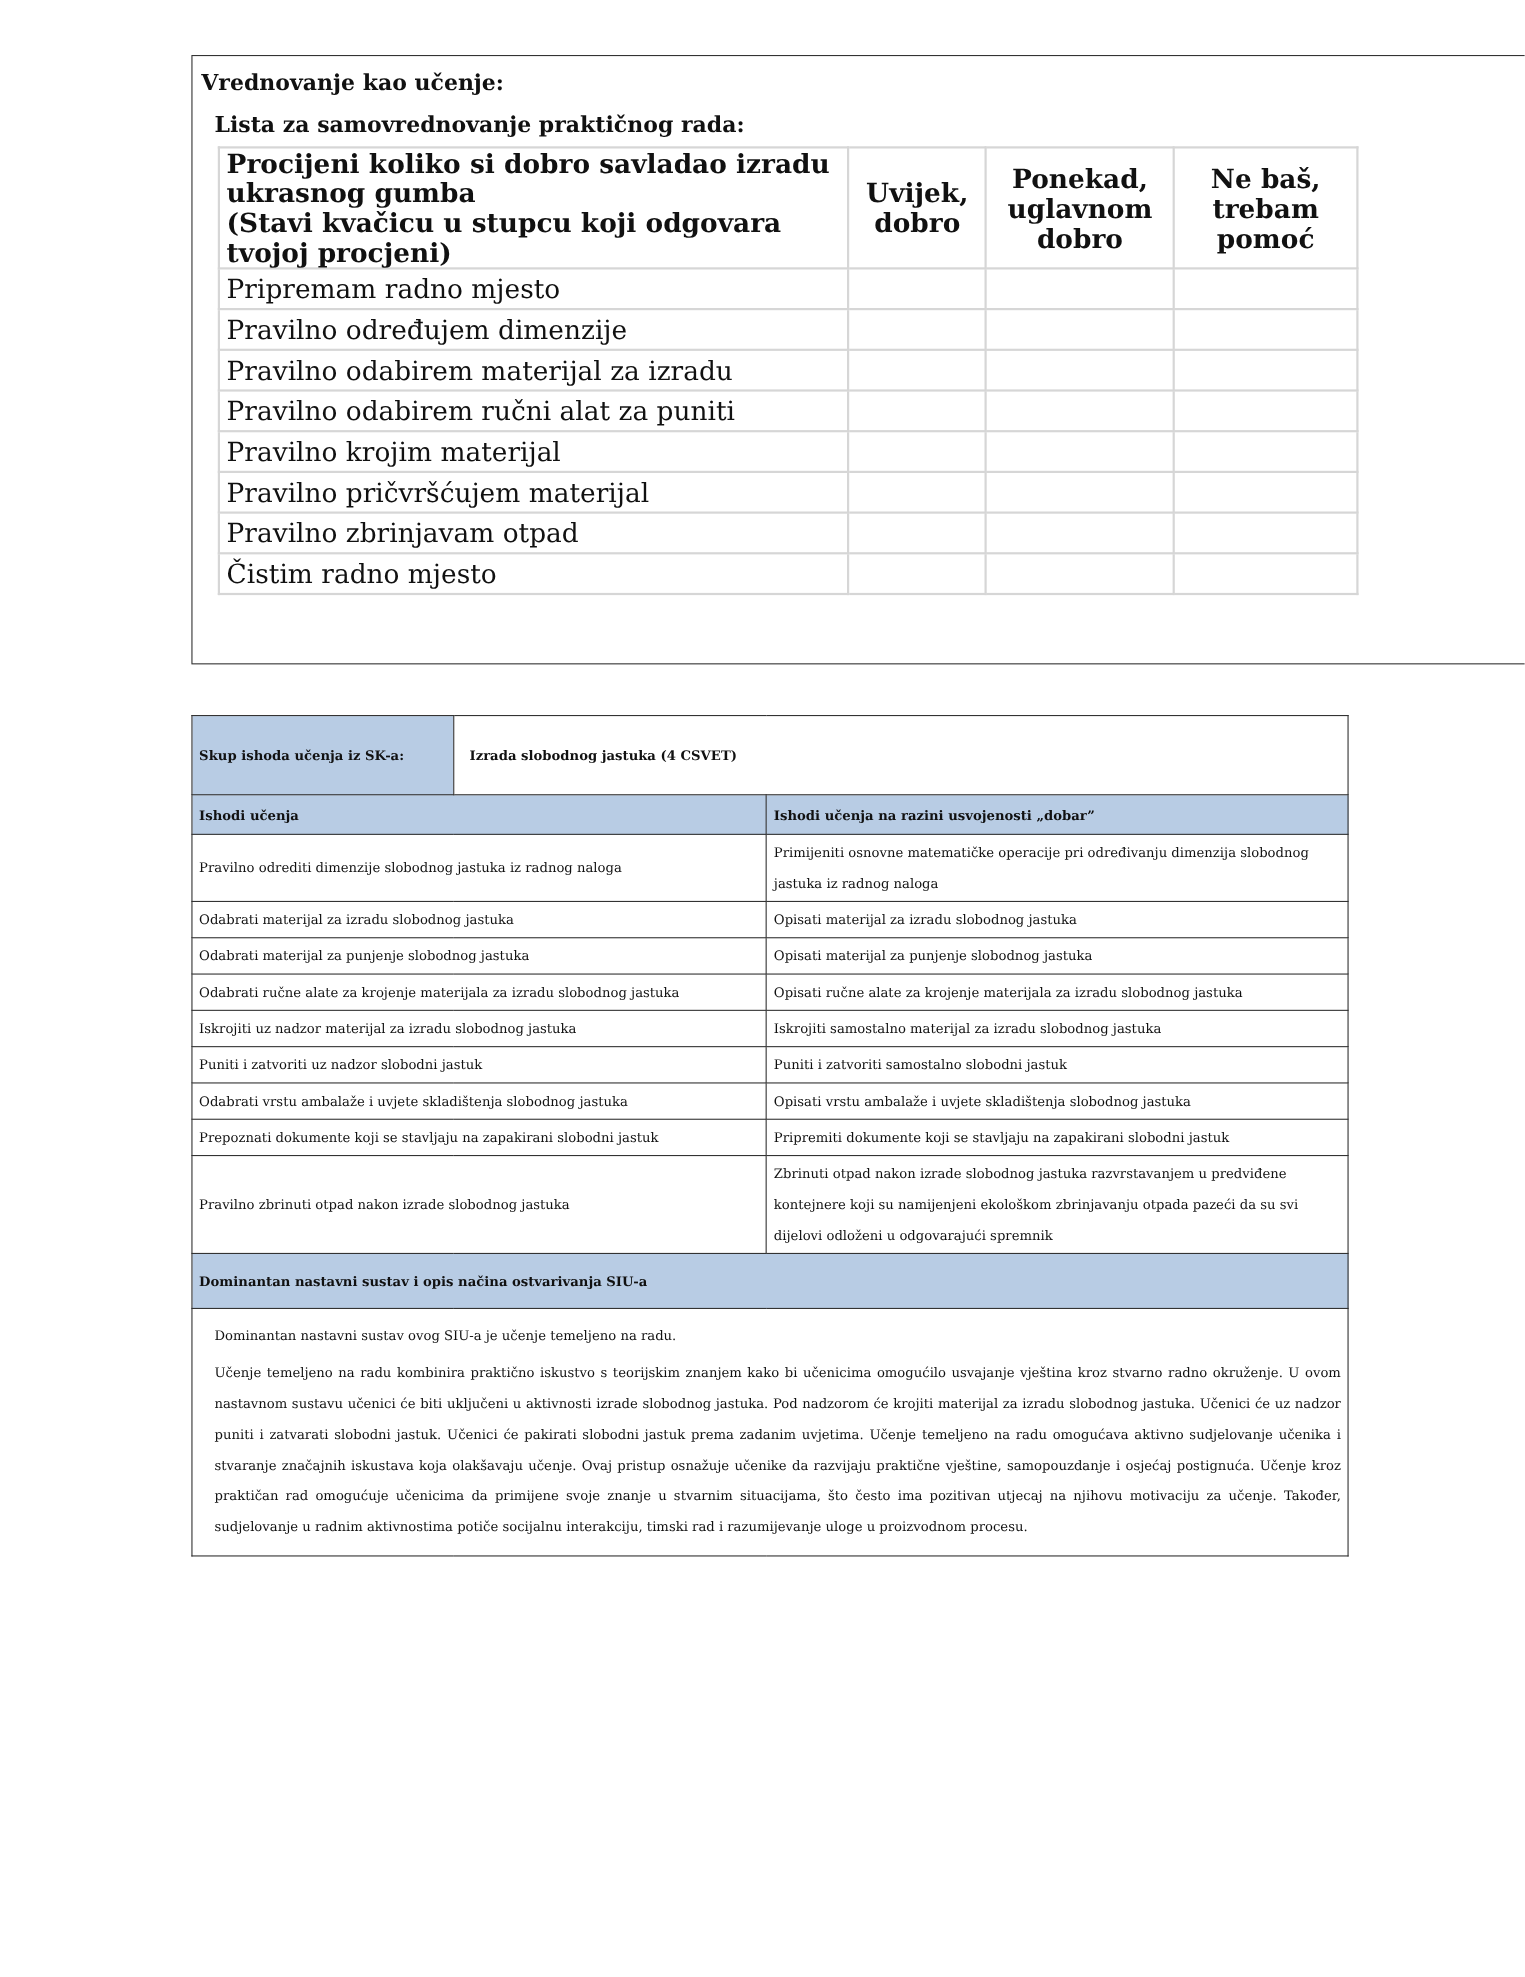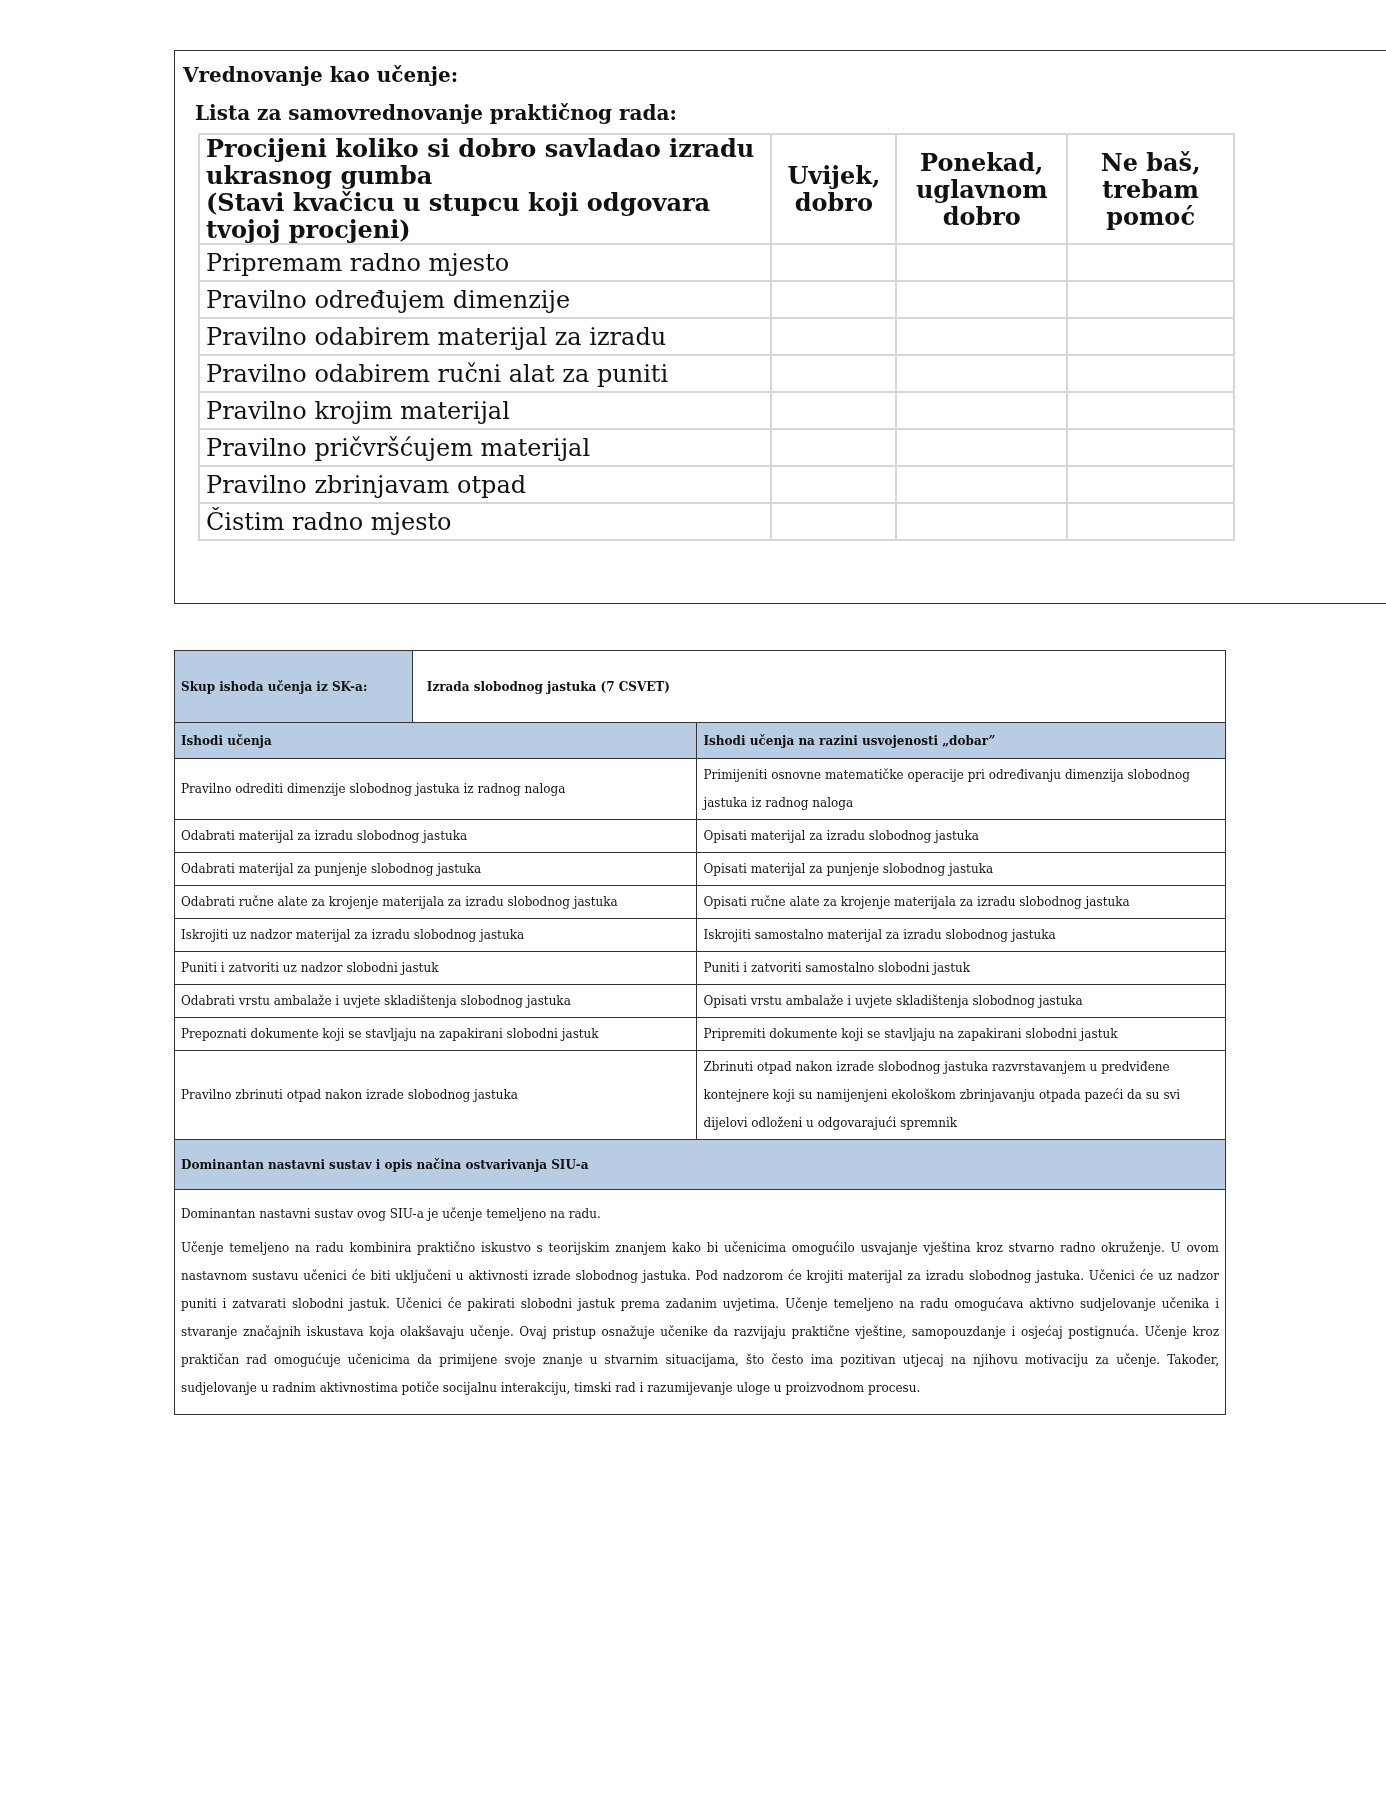--- a/index.html
+++ b/index.html
@@ -96,21 +96,21 @@
 
 <table class="t2">
   <colgroup>
       <col style="width:238px">
       <col style="width:285px">
       <col style="width:529px">
     </colgroup>
   <tbody>
       <tr style="height:72px">
     <td class="blue bold">Skup ishoda učenja iz SK-a:</td>
-    <td colspan="2" class="bold" style="padding-left:14px">Izrada slobodnog jastuka (7 CSVET)</td>
+    <td colspan="2" class="bold" style="padding-left:14px">Izrada slobodnog jastuka (4 CSVET)</td>
   </tr>
   <tr style="height:36px">
     <td colspan="2" class="blue bold center">Ishodi učenja</td>
     <td class="blue bold center">Ishodi učenja na razini usvojenosti „dobar”</td>
   </tr>
   <tr>
         <td colspan="2">Pravilno odrediti dimenzije slobodnog jastuka iz radnog naloga</td>
         <td>Primijeniti osnovne matematičke operacije pri određivanju dimenzija slobodnog jastuka iz radnog naloga</td>
       </tr>
   <tr>
@@ -142,19 +142,19 @@
         <td>Pripremiti dokumente koji se stavljaju na zapakirani slobodni jastuk</td>
       </tr>
   <tr>
         <td colspan="2">Pravilno zbrinuti otpad nakon izrade slobodnog jastuka</td>
         <td>Zbrinuti otpad nakon izrade slobodnog jastuka razvrstavanjem u predviđene kontejnere koji su namijenjeni ekološkom zbrinjavanju otpada pazeći da su svi dijelovi odloženi u odgovarajući spremnik</td>
       </tr>
   <tr style="height:50px">
     <td colspan="3" class="blue bold">Dominantan nastavni sustav i opis načina ostvarivanja SIU-a</td>
   </tr>
   <tr>
-    <td colspan="3" class="para" style="padding:6px 6px 6px 6px">
+    <td colspan="3" class="para" style="padding:6px 6px 6px 20px">
       <p>Dominantan nastavni sustav ovog SIU-a je učenje temeljeno na radu.</p>
       <p>Učenje temeljeno na radu kombinira praktično iskustvo s teorijskim znanjem kako bi učenicima omogućilo usvajanje vještina kroz stvarno radno okruženje. U ovom nastavnom sustavu učenici će biti uključeni u aktivnosti izrade slobodnog jastuka. Pod nadzorom će krojiti materijal za izradu slobodnog jastuka. Učenici će uz nadzor puniti i zatvarati slobodni jastuk. Učenici će pakirati slobodni jastuk prema zadanim uvjetima. Učenje temeljeno na radu omogućava aktivno sudjelovanje učenika i stvaranje značajnih iskustava koja olakšavaju učenje. Ovaj pristup osnažuje učenike da razvijaju praktične vještine, samopouzdanje i osjećaj postignuća. Učenje kroz praktičan rad omogućuje učenicima da primijene svoje znanje u stvarnim situacijama, što često ima pozitivan utjecaj na njihovu motivaciju za učenje. Također, sudjelovanje u radnim aktivnostima potiče socijalnu interakciju, timski rad i razumijevanje uloge u proizvodnom procesu.</p>
     </td>
   </tr>
 </tbody>
   </table>
 
 </body></html>

